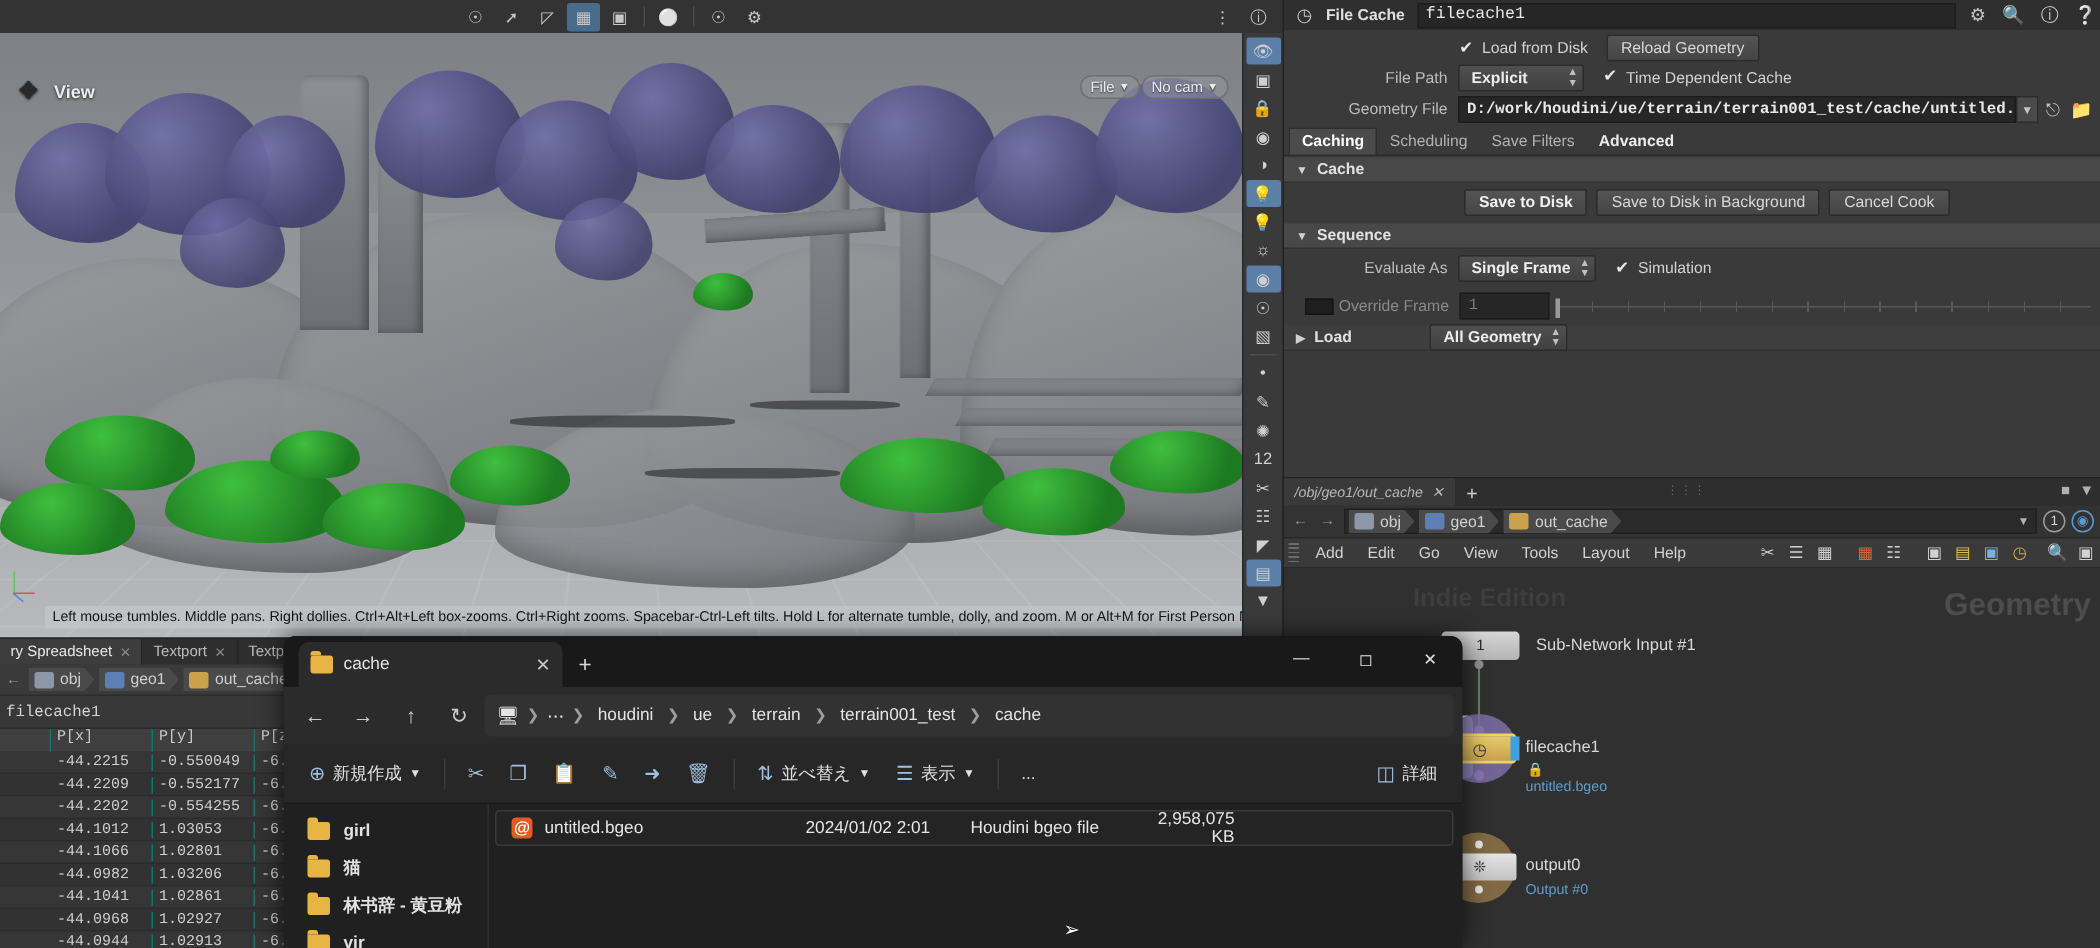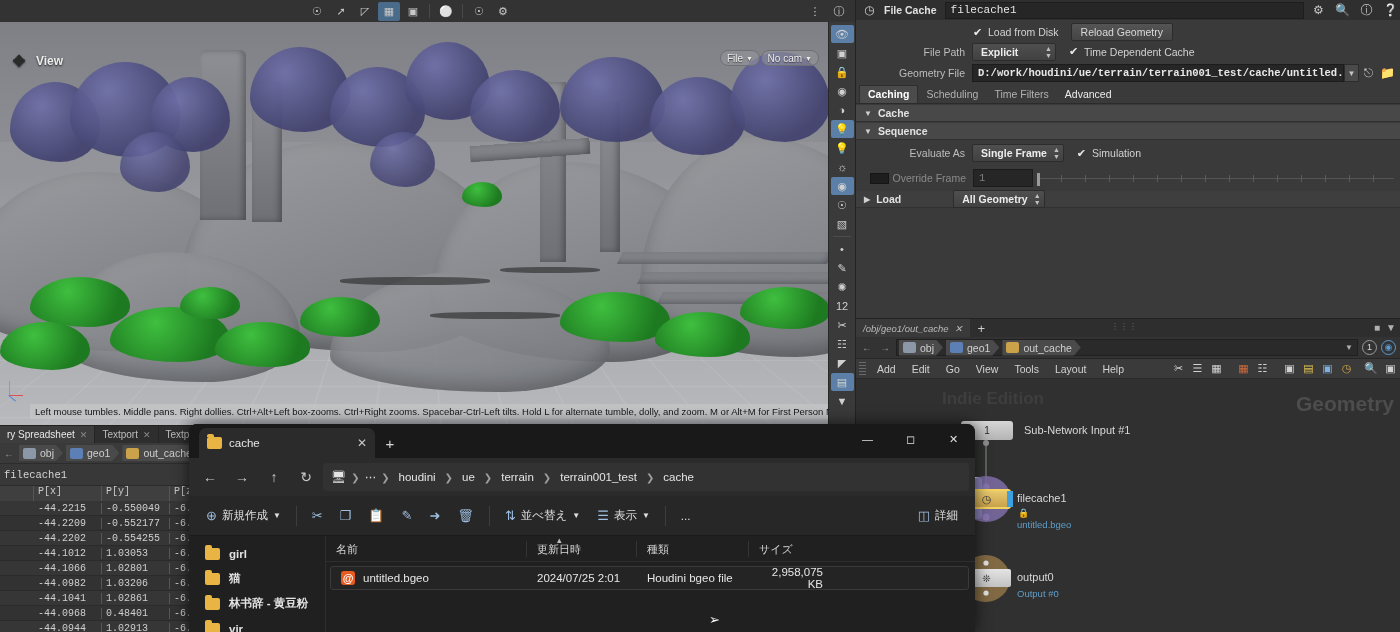--- a/index.html
+++ b/index.html
@@ -587,21 +587,21 @@
       </div>
       <div class="srow">
         <div class="c0"></div>
         <div class="cN">-44.1041</div>
         <div class="cN">1.02861</div>
         <div class="cN">-6.0</div>
       </div>
       <div class="srow">
         <div class="c0"></div>
         <div class="cN">-44.0968</div>
-        <div class="cN">0.48401</div>
+        <div class="cN">1.02927</div>
         <div class="cN">-6.0</div>
       </div>
       <div class="srow">
         <div class="c0"></div>
         <div class="cN">-44.0944</div>
         <div class="cN">1.02913</div>
         <div class="cN">-6.0</div>
       </div>
     </div>
   </div>
@@ -642,29 +642,34 @@
       <div class="plabel" style="width:116px">Geometry File</div>
       <div class="txtfield" style="width:372px">D:/work/houdini/ue/terrain/terrain001_test/cache/untitled.bgeo</div>
       <span class="ph-ico" style="font-size:8px;width:15px;background:#4a4a4a;height:18px;line-height:18px;border:1px solid #2c2c2c">▼</span>
       <span class="ph-ico">⎋</span>
       <span class="ph-ico" style="color:#e0a93a">📁</span>
     </div>
 
     <div id="param-tabs">
       <div class="ptab active">Caching</div>
       <div class="ptab">Scheduling</div>
-      <div class="ptab">Time Filters</div>
-      <div class="ptab" style="color:#ececec;font-weight:normal">Advanced</div>
+      <div class="ptab">Save Filters</div>
+      <div class="ptab" style="color:#ececec;font-weight:bold">Advanced</div>
     </div>
 
     <div class="section">
       <span class="tri">▼</span>
       <span>Cache</span>
     </div>
 
+    <div class="prow" style="height:26px;padding-left:120px;gap:6px">
+      <button class="btn strong">Save to Disk</button>
+      <button class="btn">Save to Disk in Background</button>
+      <button class="btn">Cancel Cook</button>
+    </div>
 
     <div class="section">
       <span class="tri">▼</span>
       <span>Sequence</span>
     </div>
 
     <div class="prow" style="height:26px">
       <div class="plabel" style="width:116px">Evaluate As</div>
       <div class="combo">
         <span>Single Frame</span>
@@ -898,33 +903,26 @@
           <span class="sb-folder"></span>
           <span>林书辞 - 黄豆粉</span>
         </div>
         <div class="sb-item">
           <span class="sb-folder"></span>
           <span>vir</span>
         </div>
       </div>
 
       <div id="ex-list">
-        <div id="ex-listhead">
-          <div class="h-name">名前</div>
-          <div class="h-date">更新日時</div>
-          <div class="h-type">種類</div>
-          <div class="h-size">サイズ</div>
-          <span class="sortcaret">▴</span>
-        </div>
         <div id="ex-filerow">
           <div class="f-name">
             <span class="houdini-ico"></span>
             <span>untitled.bgeo</span>
           </div>
-          <div class="f-date">2024/07/25 2:01</div>
+          <div class="f-date">2024/01/02 2:01</div>
           <div class="f-type">Houdini bgeo file</div>
           <div class="f-size">2,958,075 KB</div>
         </div>
       </div>
     </div>
 
     <div id="ex-cursor">➢</div>
   </div>
 
 </div>

